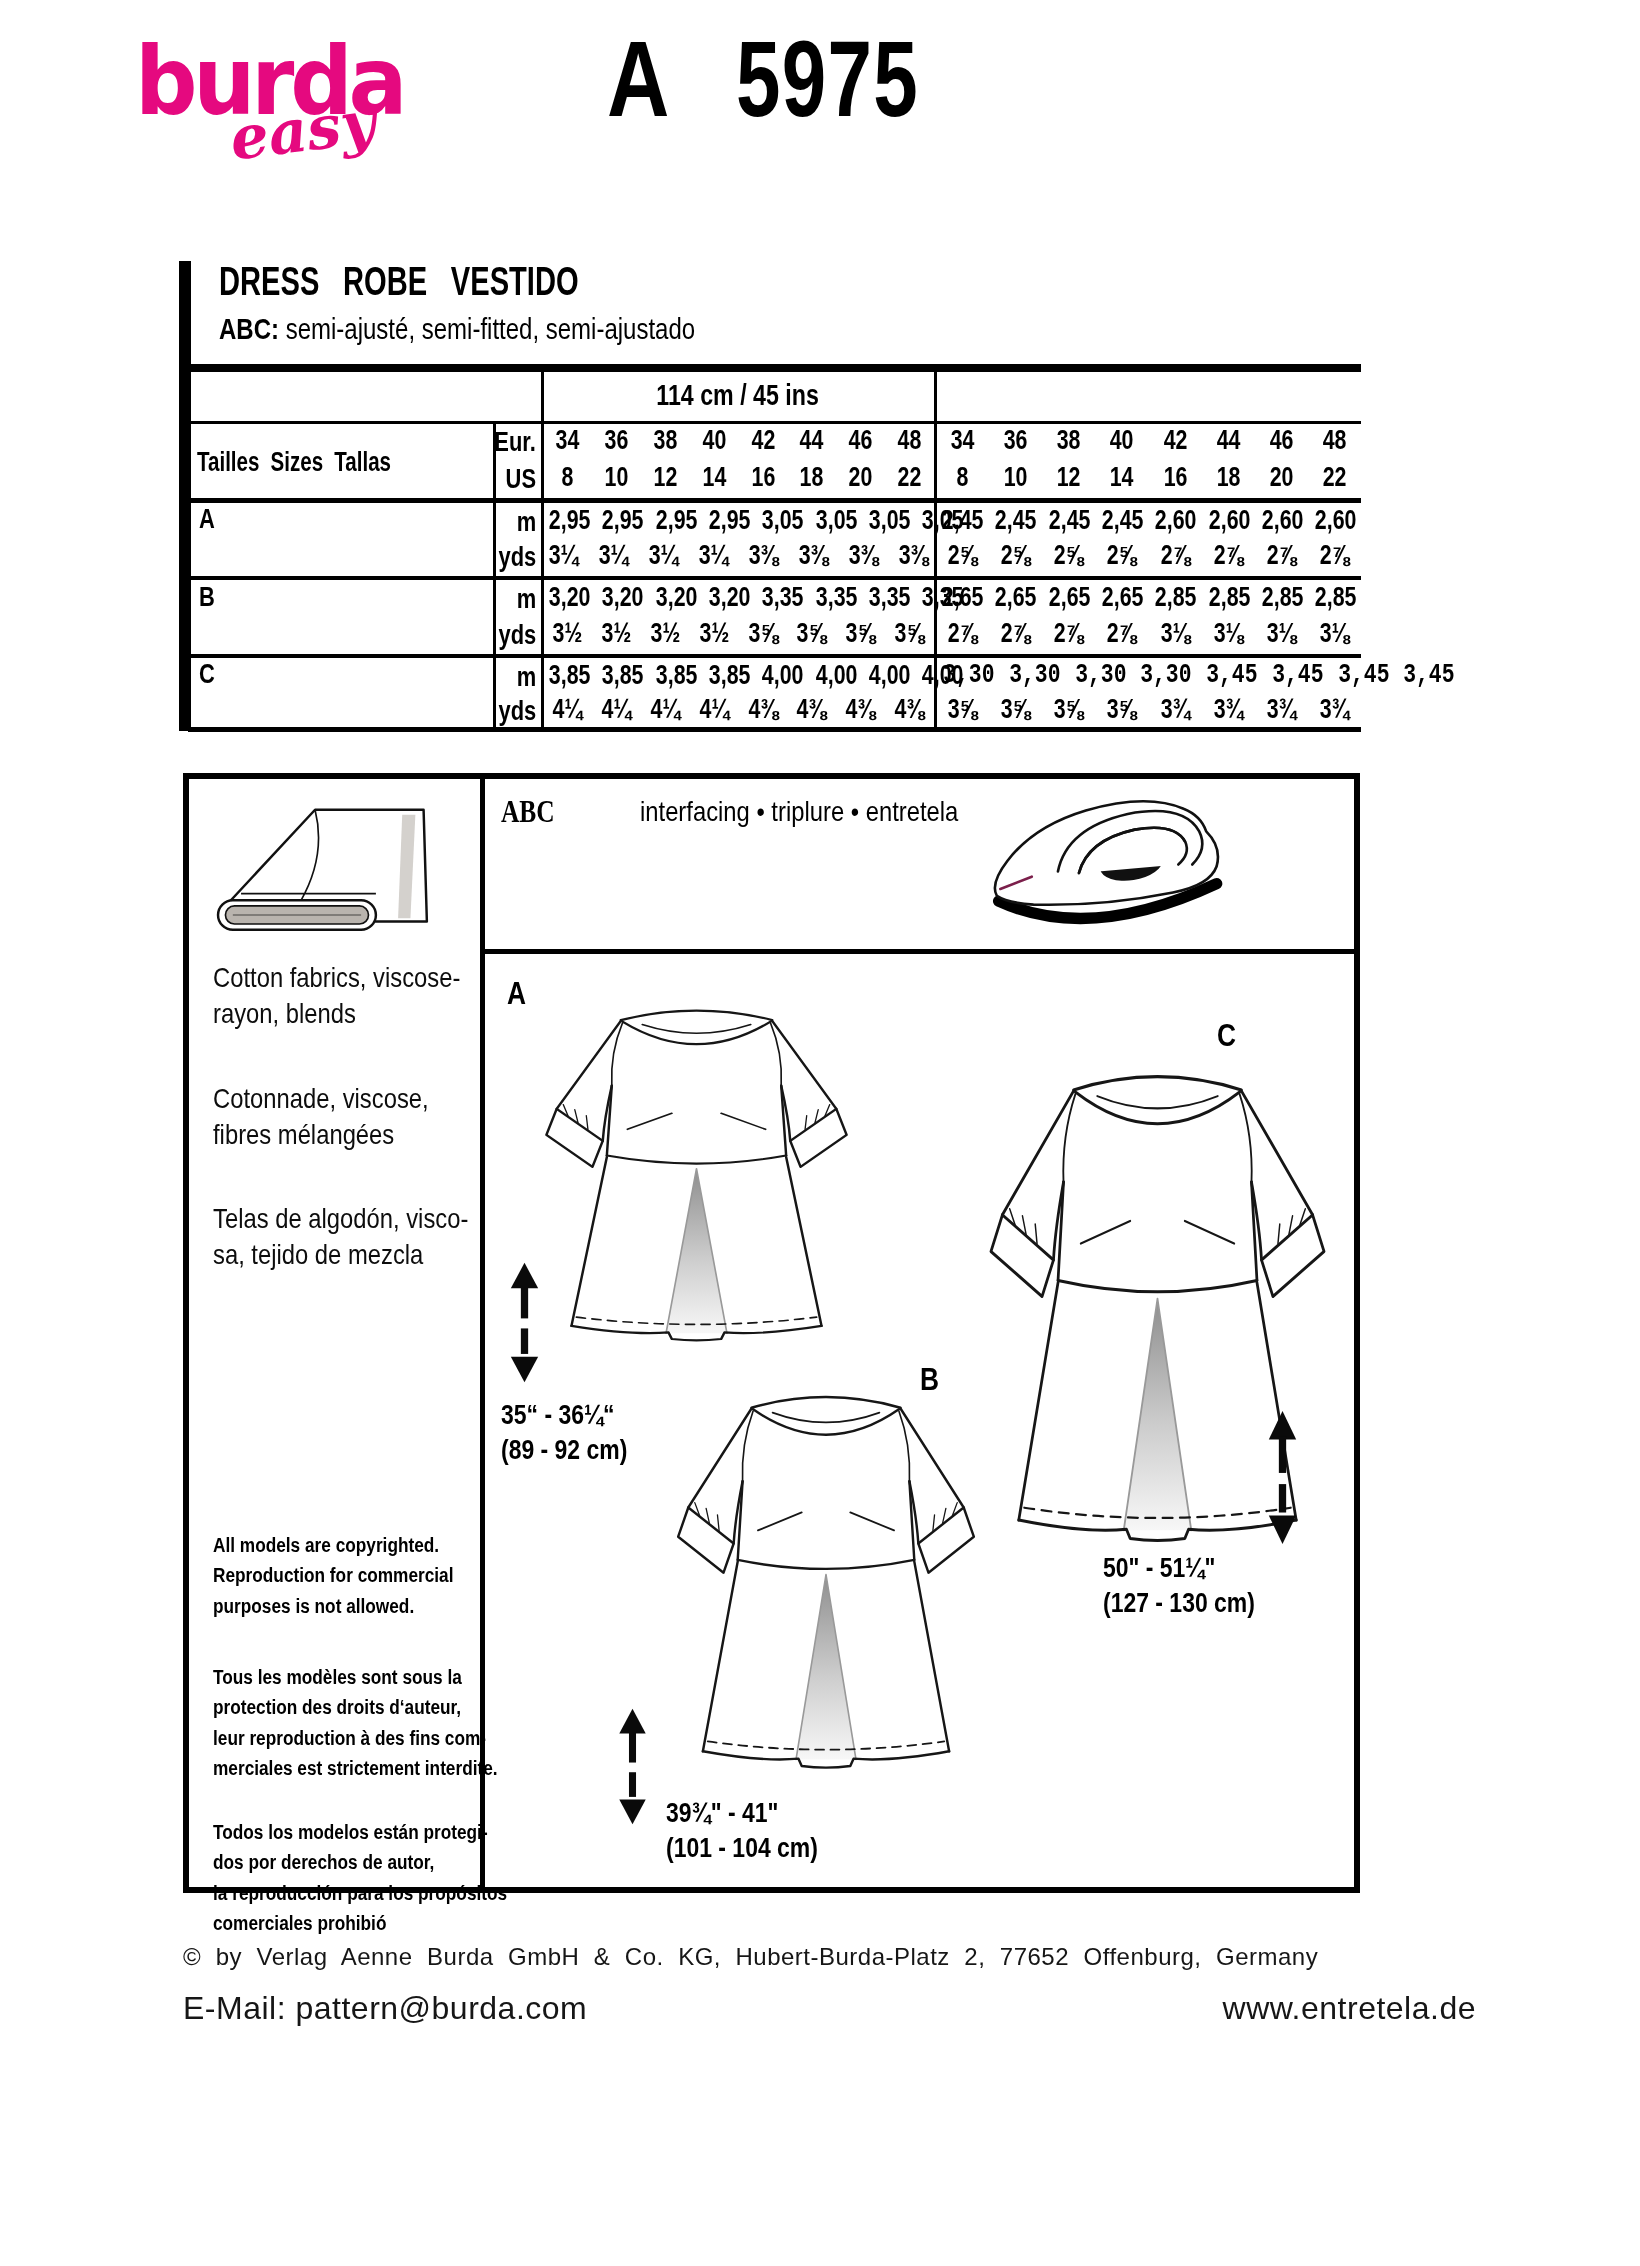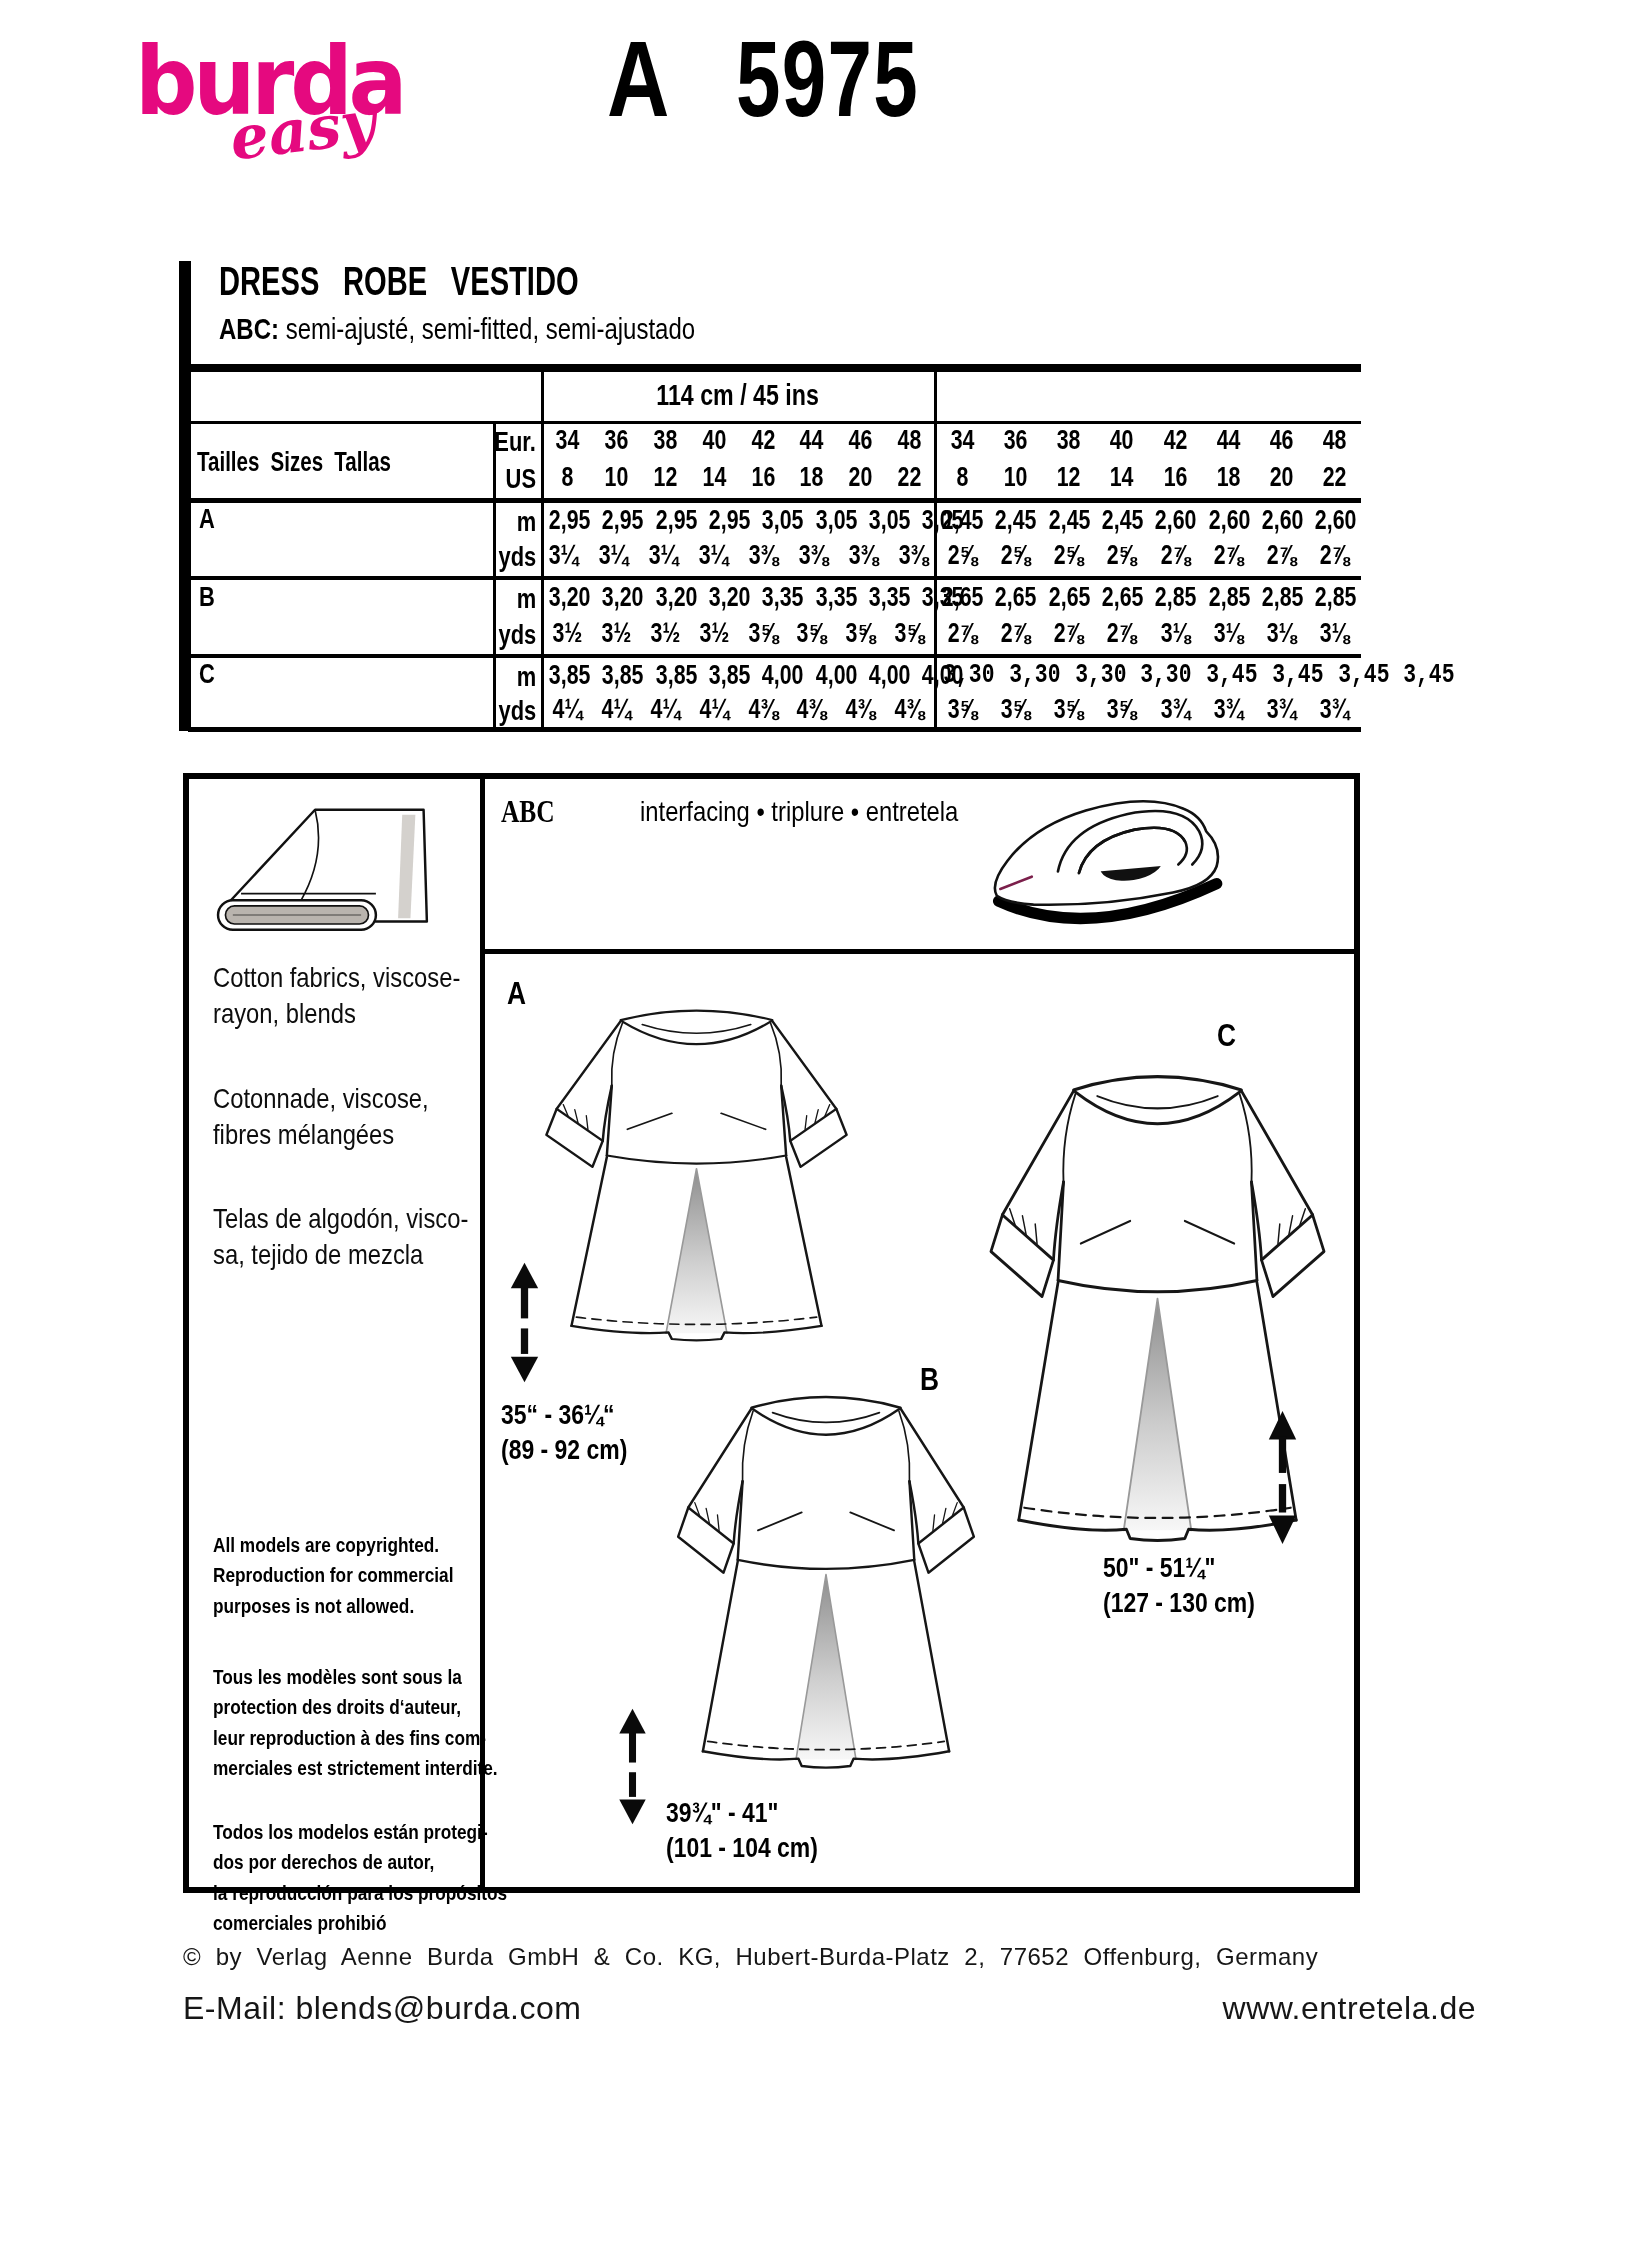--- a/index.html
+++ b/index.html
@@ -376,16 +376,16 @@
     </svg>
   <svg class="abs" style="left:1078px;top:630px;" width="31" height="137" viewBox="0 0 34 135" preserveAspectRatio="none">
       <use href="#darrow"></use>
     </svg>
   <div class="abs meas" style="left:914px;top:771px;"><span class="pre"><span>50" - 51¼"</span>
 <span>(127 - 130 cm)</span></span></div>
 </div>
 
 <div class="abs" style="left:183px;top:1943px;width:1297px;font-size:24px;letter-spacing:0.5px;word-spacing:7.3px;color:#161616;">© by Verlag Aenne Burda GmbH &amp; Co. KG, Hubert-Burda-Platz 2, 77652 Offenburg, Germany</div>
 <div class="abs" style="left:183px;top:1990px;width:1293px;display:flex;justify-content:space-between;font-size:32px;letter-spacing:0.5px;color:#161616;">
-  <span>E-Mail: blends@burda.com</span>
+  <span>E-Mail: pattern@burda.com</span>
   <span>www.entretela.de</span>
 </div>
 
 
 </body></html>

